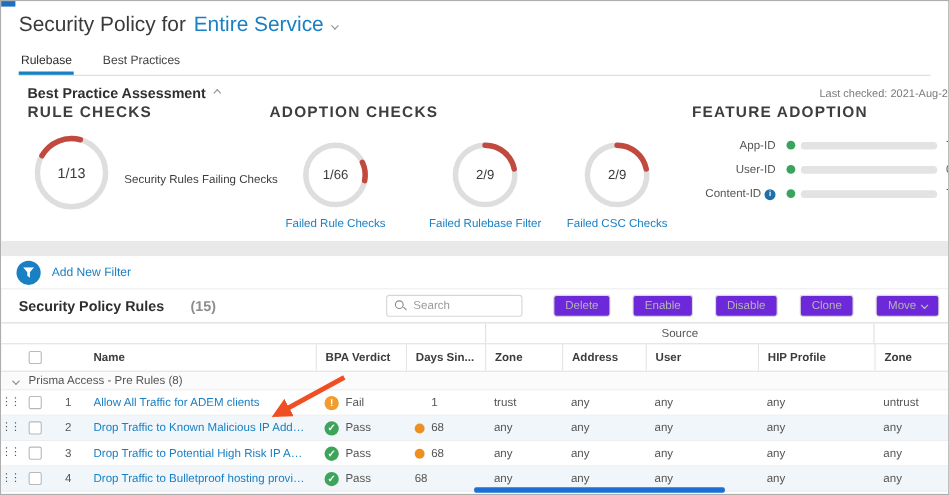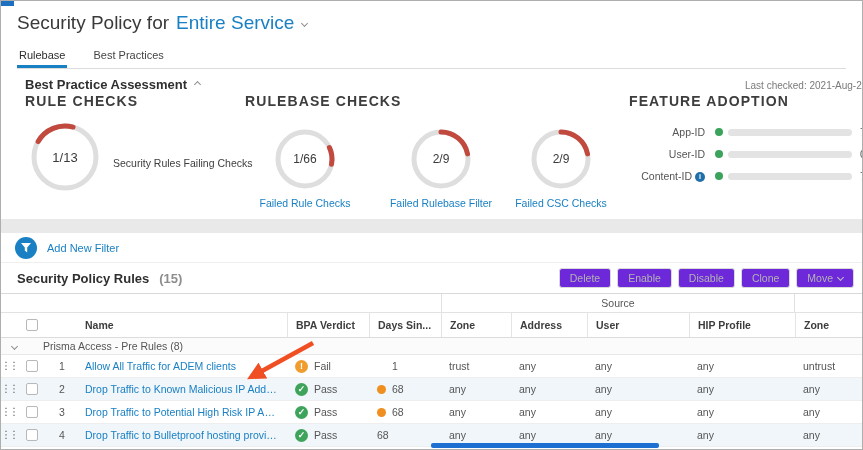--- a/index.html
+++ b/index.html
@@ -36,42 +36,42 @@
   .info-i{display:inline-flex;align-items:center;justify-content:center;width:10px;height:10px;border-radius:50%;background:#1f6fa8;color:#fff;font-size:7px;font-weight:700;margin-left:3px;vertical-align:1px}
   .fa-dot{width:8px;height:8px;border-radius:50%;background:#3aa35c;margin:0 5px 0 10px;flex:none}
   .fa-track{width:124px;height:7px;background:#e3e3e3;border-radius:4px;flex:none}
   .fa-val{margin-left:8px;font-size:10.5px;color:#555;white-space:nowrap}
   .gray-band{height:14px;background:#e9e9e9}
   
   .filter-bar{height:30px;display:flex;align-items:center;padding-left:14px;border-bottom:1px solid #efefef;background:#fff}
   .filter-circle{width:22px;height:22px;border-radius:50%;background:#1a80c4;display:flex;align-items:center;justify-content:center;flex:none;cursor:pointer}
   .add-filter{margin-left:10px;font-size:11px;color:#1a80c4;cursor:pointer}
   
-  .rules-hdr{height:30px;display:flex;align-items:center;padding:0 8px 0 16px;gap:6px}
+  .rules-hdr{height:30px;display:flex;align-items:center;padding:0 8px 0 16px;gap:20px}
   .rules-title{font-size:13px;font-weight:700;color:#2f2f2f;white-space:nowrap}
   .rules-count{font-size:13px;font-weight:700;color:#8d8d8d;margin-left:4px}
   .spacer{flex:1}
   .search-wrap{position:relative;margin-right:8px}
   .search-wrap input{width:124px;height:20px;border:1px solid #d6d6d6;border-radius:3px;font-size:10.5px;padding:0 6px 0 24px;color:#555;outline:none;font-family:"Liberation Sans",sans-serif}
   .search-wrap input::placeholder{color:#9a9a9a}
   .mag{position:absolute;left:8px;top:5px;width:8px;height:8px;border:1.4px solid #8a8a8a;border-radius:50%}
   .mag::after{content:"";position:absolute;width:4px;height:1.4px;background:#8a8a8a;transform:rotate(45deg);right:-4px;bottom:-1px}
   .btn{height:20px;border:1px solid #d9d9d9;border-radius:3px;background:#6d28d9;color:#b3b3b3;font-size:10.5px;padding:0 10px;display:flex;align-items:center;white-space:nowrap;font-family:"Liberation Sans",sans-serif}
   .btn .chev{border-color:#c0c0c0;margin-left:5px;margin-top:-2px}
   
   .tbl{border-top:1px solid #d9d9d9;font-size:10.5px}
   .grid{display:grid;grid-template-columns:16px 30px 30px 210px 82px 72px 70px 76px 102px 106px minmax(80px,1fr)}
   .t-group{height:19px;border-bottom:1px solid #e2e2e2}
   .t-group .src{grid-column:7/11;display:flex;align-items:center;justify-content:center;border-left:1px solid #e0e0e0;border-right:1px solid #e0e0e0;color:#555}
   .t-group .lead{grid-column:1/7}
   .t-group .rest{grid-column:11/12}
   .t-head{height:25px;border-bottom:1px solid #dcdcdc}
   .t-head .cell{display:flex;align-items:center;padding:0 8px;font-weight:700;color:#3d3d3d;overflow:hidden;white-space:nowrap}
   .bL{border-left:1px solid #e4e4e4}
-  .t-section{height:17px;display:flex;align-items:center;gap:26px;padding-left:11px;border-bottom:1px solid #e8e8e8;background:#fbfbfb;color:#555}
+  .t-section{height:17px;display:flex;align-items:center;gap:9px;padding-left:11px;border-bottom:1px solid #e8e8e8;background:#fbfbfb;color:#555}
   .t-row{height:23px;border-bottom:1px solid #eeeeee;background:#fff}
   .t-row.alt{background:#f1f6fa}
   .t-row .cell{display:flex;align-items:center;padding:0 8px;color:#555;overflow:hidden;white-space:nowrap}
   .cell.center{justify-content:center;padding:0}
   .handle{color:#b3b3b3;font-size:10px;letter-spacing:-2px;line-height:1;cursor:grab}
   .cbx{width:12px;height:12px;border:1px solid #b8b8b8;border-radius:2px;background:#fff;cursor:pointer;flex:none}
   .rule-name{color:#1a80c4;cursor:pointer;overflow:hidden;text-overflow:ellipsis}
   .vicon{width:13px;height:13px;border-radius:50%;color:#fff;font-size:9px;font-weight:700;display:flex;align-items:center;justify-content:center;margin-right:6px;flex:none}
   .vicon.fail{background:#f09d2e}
   .vicon.pass{background:#3fa45b}
@@ -99,21 +99,21 @@
   </div>
 
   <div class="assess">
     <div class="assess-title">
       <span>Best Practice Assessment</span>
       <span class="chev up sm"></span>
     </div>
     <div class="last-checked">Last checked: 2021-Aug-2</div>
 
     <div class="sec-head" style="left:24px">RULE CHECKS</div>
-    <div class="sec-head" style="left:244px">RULEBASE CHECKS</div>
+    <div class="sec-head" style="left:244px">ADOPTION CHECKS</div>
     <div class="sec-head" style="left:628px">FEATURE ADOPTION</div>
 
     <div class="gauge gauge1" style="left:28px;top:52px;width:72px;height:72px">
       <svg width="72" height="72">
         <circle cx="36" cy="36" r="31" fill="none" stroke="#dedede" stroke-width="5"></circle>
         <circle cx="36" cy="36" r="31" fill="none" stroke="#c2493e" stroke-width="5" stroke-linecap="round" stroke-dasharray="40.5 154.3" transform="rotate(-150 36 36)"></circle>
       </svg>
       <span class="gv">1/13</span>
     </div>
     <div class="g1-label">Security Rules Failing Checks</div>
@@ -175,20 +175,24 @@
           <path d="M0 0h10L6.2 4.6v4.9L3.8 7.6V4.6Z" fill="#ffffff"></path>
         </svg>
     </span>
     <span class="add-filter">Add New Filter</span>
   </div>
 
   <div class="rules-hdr">
     <span class="rules-title">Security Policy Rules</span>
     <span class="rules-count">(15)</span>
     <span class="spacer"></span>
+    <span class="search-wrap">
+      <span class="mag"></span>
+      <input type="text" placeholder="Search" style="">
+    </span>
     <button class="btn">Delete</button>
     <button class="btn">Enable</button>
     <button class="btn">Disable</button>
     <button class="btn">Clone</button>
     <button class="btn">
         <span>Move</span>
         <span class="chev down sm"></span>
       </button>
   </div>
 

